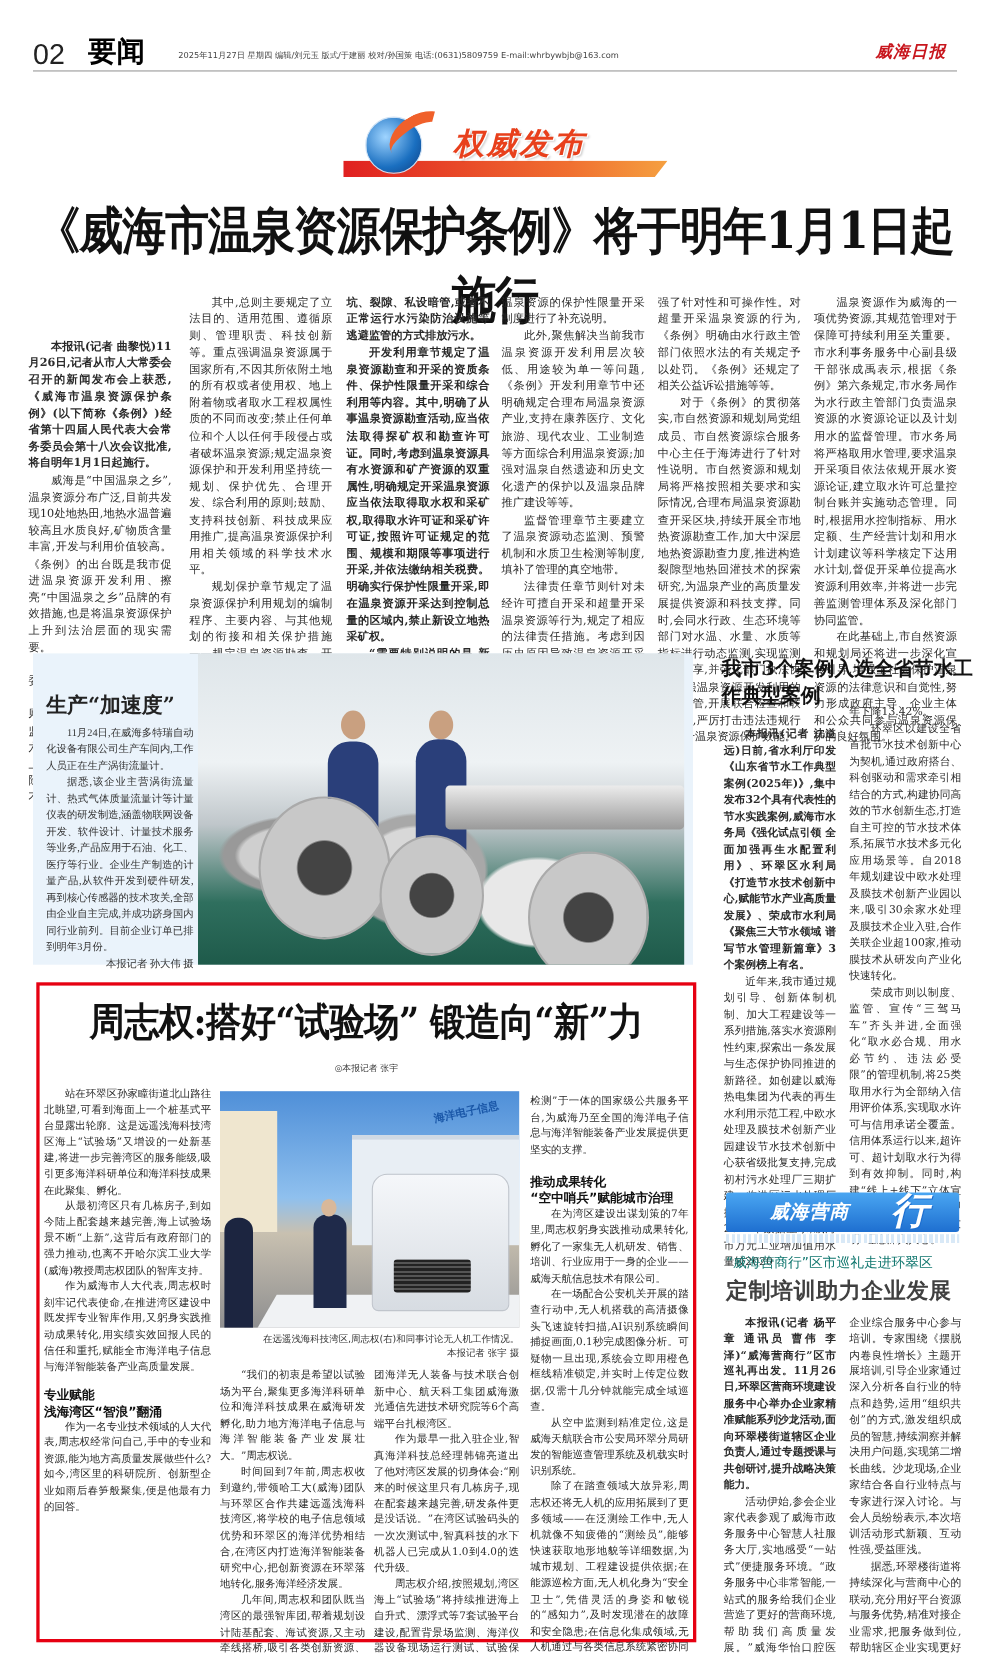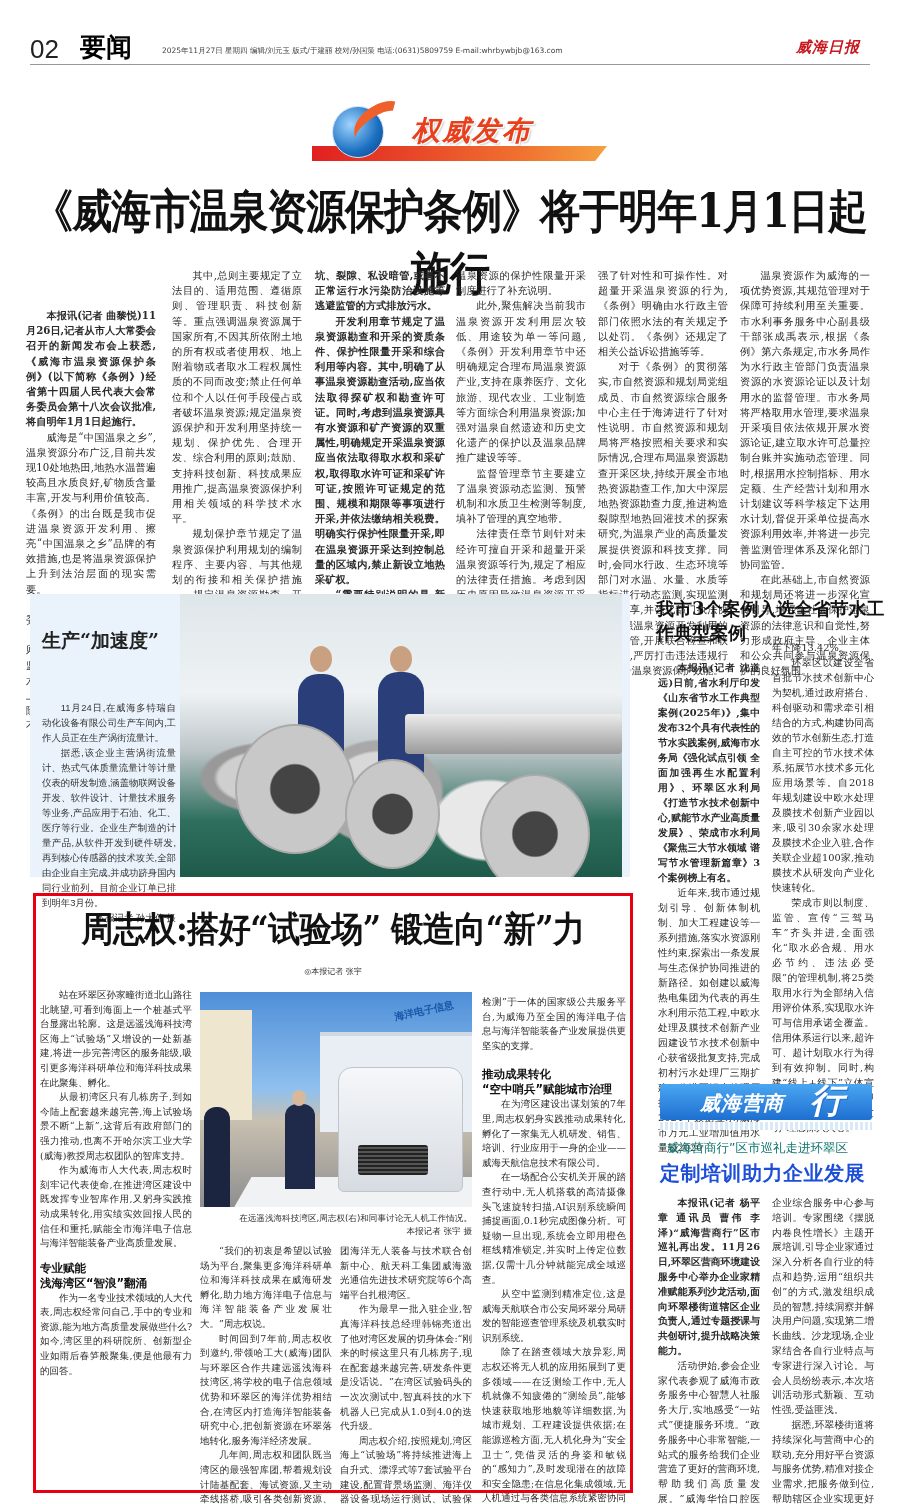--- a/index.html
+++ b/index.html
@@ -31,21 +31,21 @@
       radial-gradient(ellipse at 45% 70%, #d8d8d8 0 14%, #a8a8a8 15% 18%, transparent 19%),
       radial-gradient(ellipse at 20% 65%, #cfcfcf 0 10%, #999 11% 13%, transparent 14%),
       linear-gradient(180deg, #dfe6ea 0%, #eef2f4 35%, #bfc6ca 55%, #2f6f5e 80%, #1e5a4a 100%);
       overflow: hidden; }
   .photo1 .worker { position: absolute; width: 46px; height: 110px; background: #2a3f7a; border-radius: 20px 20px 4px 4px; }
   .photo1 .head { position: absolute; width: 22px; height: 26px; border-radius: 50%; background: #c9a080; }
   .photo1 .pipe { position: absolute; height: 40px; background: linear-gradient(180deg,#ececec,#9a9a9a); border-radius: 4px; }
   .photo1 .flange { position: absolute; border-radius: 50%; background: radial-gradient(circle, #444 0 28%, #c8c8c8 30% 100%); border: 2px solid #aaa; }
 
   .sidebar-title1 { position: absolute; left: 42px; top: 628px; font-size: 19px; font-weight: bold; color: #222; }
-  .sidebar-text1 { position: absolute; left: 42px; top: 660px; width: 134px; font-family: Liberation Sans, sans-serif; font-size: 9.4px; line-height: 15px; color: #333; text-align: justify; margin-top: 40px; }
+  .sidebar-text1 { position: absolute; left: 42px; top: 660px; width: 134px; font-family: Liberation Serif, serif; font-size: 9.4px; line-height: 15px; color: #333; text-align: justify; }
   .sidebar-text1 p { text-indent: 2em; }
   .credit-right { text-align: right; }
 
   .right-head { position: absolute; left: 656px; top: 597px; width: 230px; font-size: 18px; line-height: 24px; font-weight: bold; color: #111; }
 
   .red-box { position: absolute; left: 33px; top: 893px; width: 600px; height: 600px; border: 3px solid #e60012; }
   .feature-head { position: absolute; left: 36px; top: 908px; width: 594px; text-align: center; font-size: 32px; font-weight: bold; color: #111; line-height: 42px; letter-spacing: -0.5px; transform: scaleY(1.1); }
   .byline { position: absolute; left: 36px; top: 966px; width: 594px; text-align: center; font-family: "DejaVu Sans", sans-serif; font-size: 8px; color: #333; }
 
   .photo2 { position: absolute; left: 200px; top: 992px; width: 272px; height: 215px; overflow: hidden;
@@ -58,25 +58,25 @@
   .photo2 .person1 { position: absolute; left: 4px; top: 115px; width: 26px; height: 100px; background: #1c2540; border-radius: 12px 12px 0 0; }
   .photo2 .person2 { position: absolute; left: 85px; top: 112px; width: 30px; height: 85px; background: #1f2a4a; border-radius: 12px 12px 0 0; }
   .photo2 .p2head { position: absolute; left: 92px; top: 98px; width: 14px; height: 16px; border-radius: 50%; background: #d8b89a; }
   .photo2 .platform { position: absolute; left: 40px; top: 185px; width: 240px; height: 40px; background: #f0f2f4; transform: skewX(-30deg); }
 
   .caption2 { position: absolute; left: 200px; top: 1212px; width: 272px; text-align: right; font-family: "DejaVu Sans", sans-serif; font-size: 8.6px; line-height: 13px; color: #333; }
 
   .subhead { font-family: "DejaVu Sans", sans-serif; font-size: 11.5px; font-weight: bold; line-height: 15px; color: #111; text-indent: 0 !important; }
 
   .ad-banner { position: absolute; left: 660px; top: 1084px; width: 212px; height: 36px; background: linear-gradient(180deg,#4aa6f2,#1e6fd0); border-radius: 3px; }
-  .ad-banner .t { position: absolute; left: 40px; top: 6px; font-family: "DejaVu Sans", sans-serif; font-size: 20px; font-weight: bold; color: #fff; font-style: italic; letter-spacing: 1px; }
+  .ad-banner .t { position: absolute; left: 40px; top: 6px; font-family: "DejaVu Sans", sans-serif; font-size: 17px; font-weight: bold; color: #fff; font-style: italic; letter-spacing: 1px; }
   .ad-banner .big { position: absolute; left: 150px; top: -6px; font-family: "DejaVu Serif", serif; font-size: 34px; font-weight: bold; color: #fff; font-style: italic; text-shadow: 1px 1px 0 #1e6fd0; }
   .ad-stripe { position: absolute; left: 660px; top: 1122px; width: 212px; height: 8px; background: repeating-linear-gradient(90deg,#d9e9f7 0 3px,#fff 3px 5px); }
   .ad-sub { position: absolute; left: 660px; top: 1140px; width: 230px; font-family: "DejaVu Sans", sans-serif; font-size: 12.5px; color: #0f766e; }
-  .ad-head { position: absolute; left: 660px; top: 1160px; width: 230px; font-size: 20px; font-weight: bold; color: #1d4ed8; letter-spacing: 0.5px; }
+  .ad-head { position: absolute; left: 660px; top: 1160px; width: 230px; font-size: 20px; font-weight: bold; color: #404040; letter-spacing: 0.5px; }
 </style>
 </head>
 <body>
 
 <div class="masthead">
   <div class="page-no">02</div>
   <div class="section-name">要闻</div>
   <div class="meta-line">2025年11月27日  星期四  编辑/刘元玉  版式/于建丽  校对/孙国策  电话:(0631)5809759  E-mail:whrbywbjb@163.com</div>
   <div class="paper-logo">威海日报</div>
 </div>

